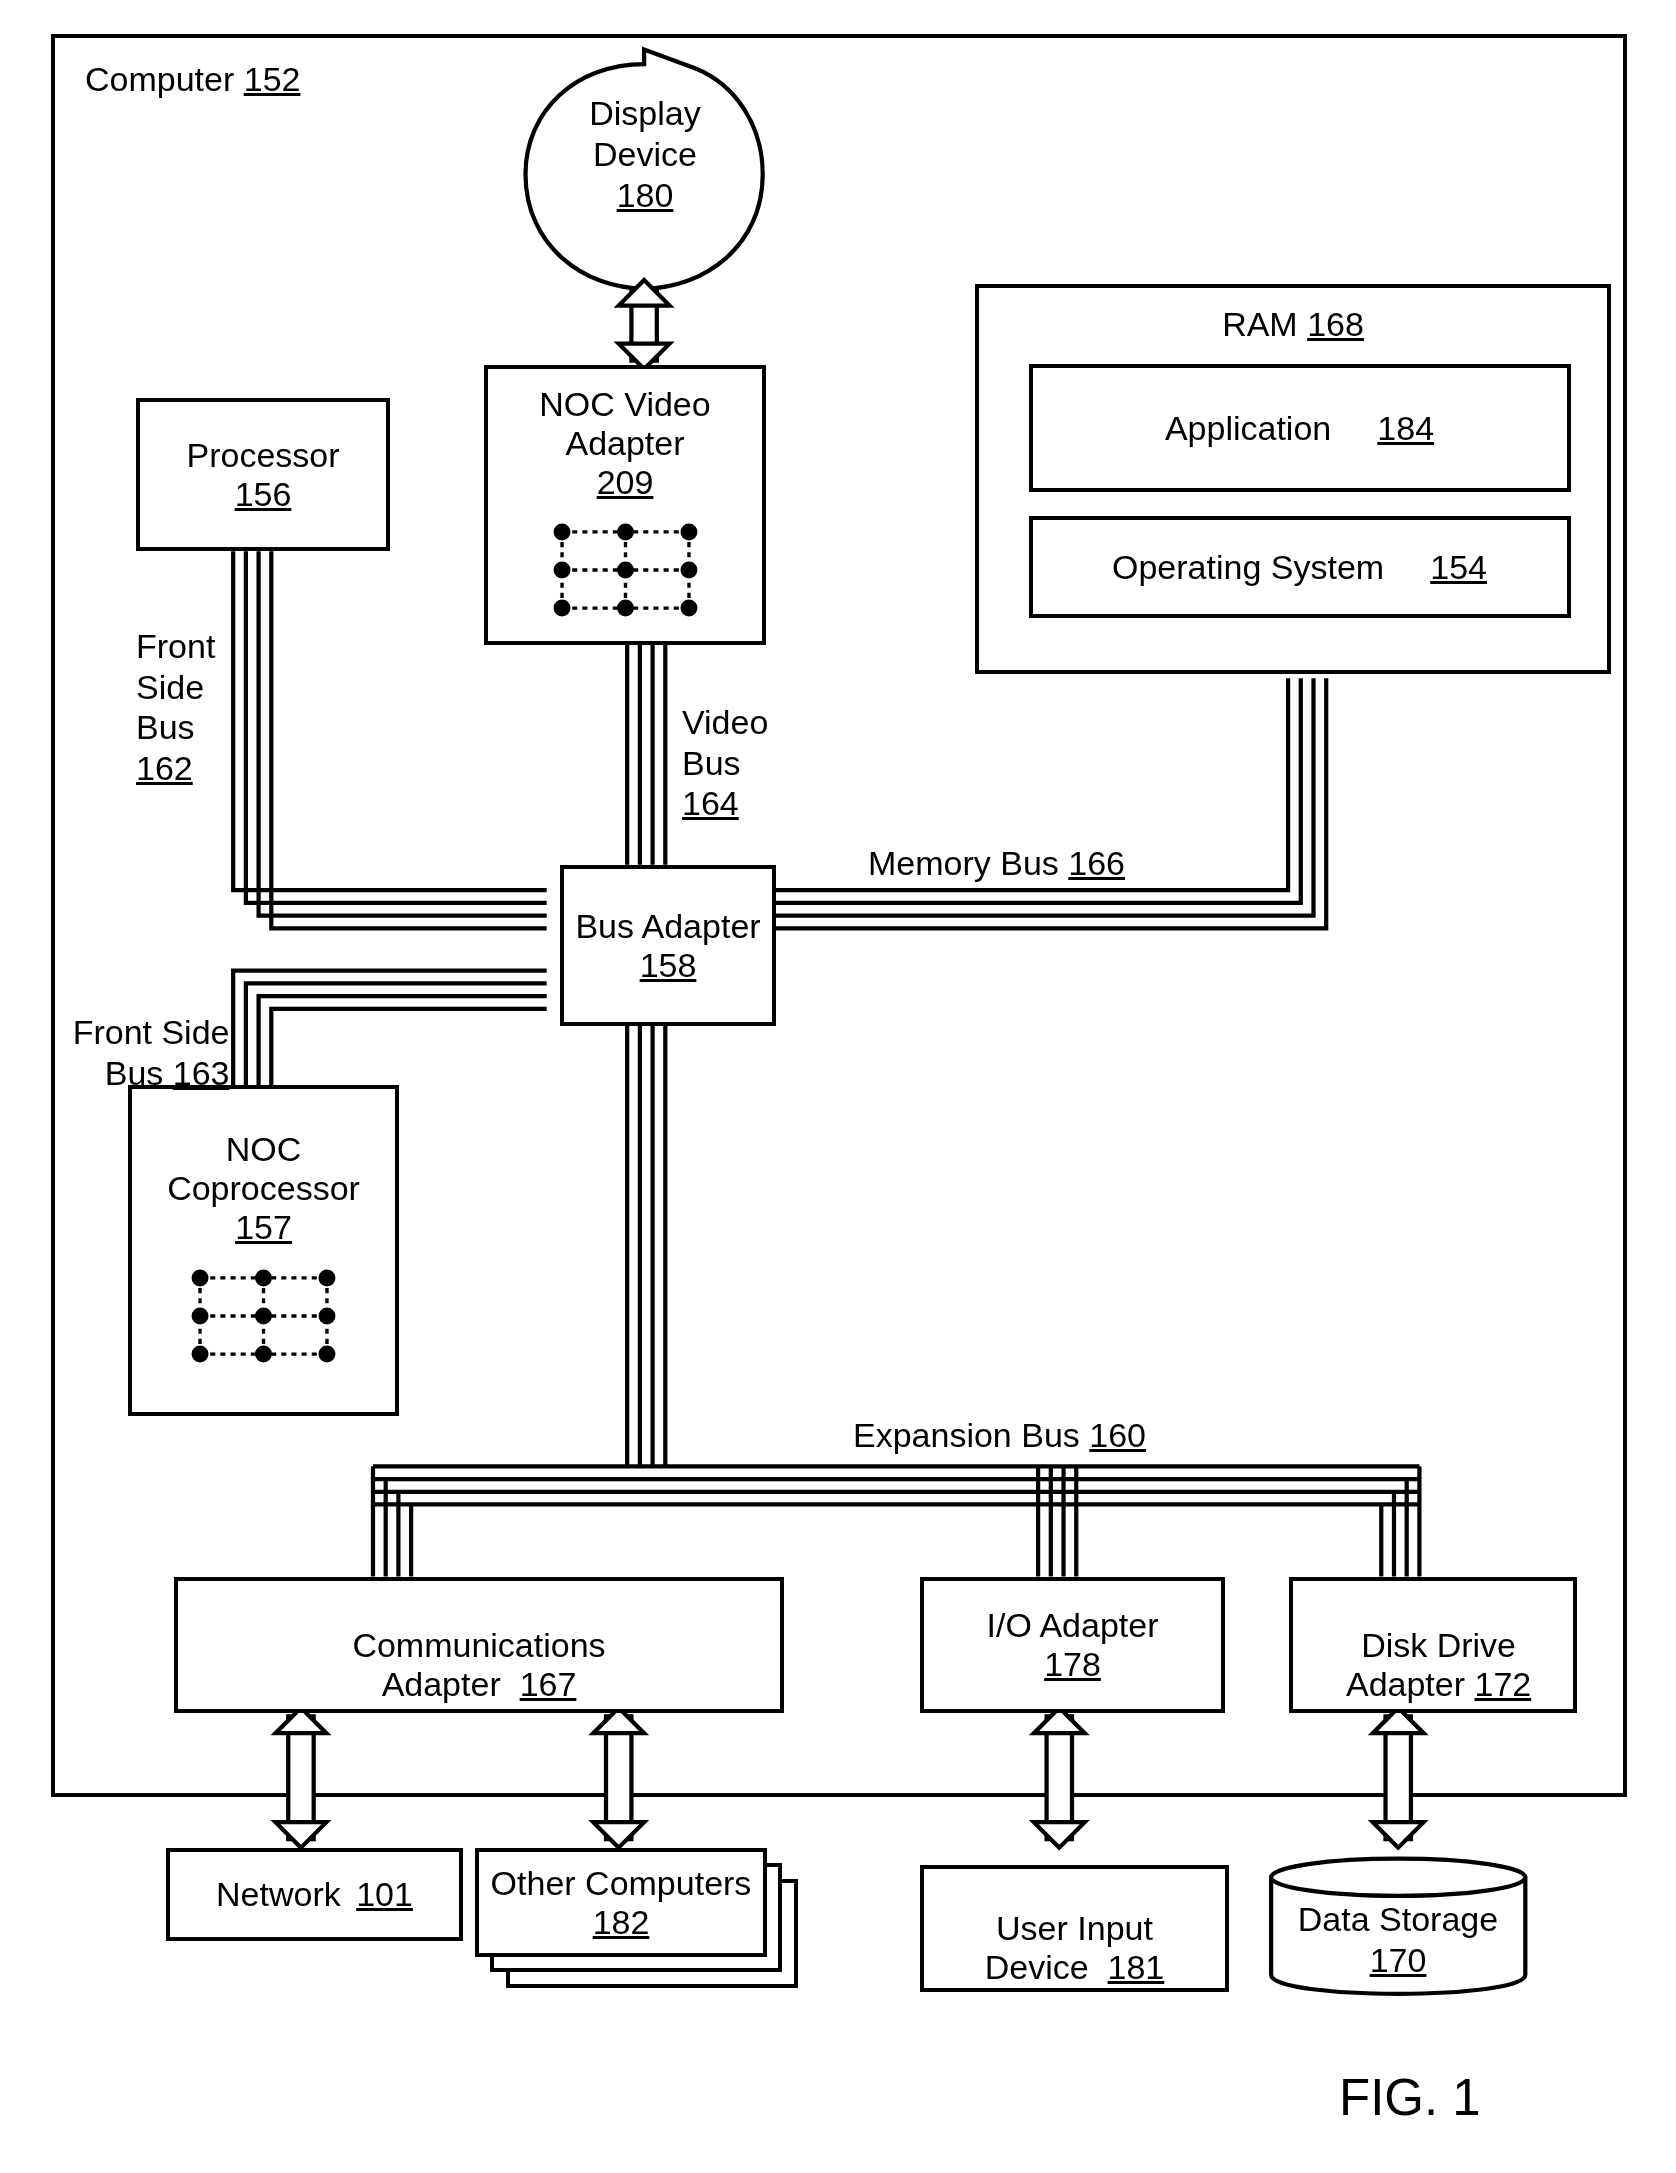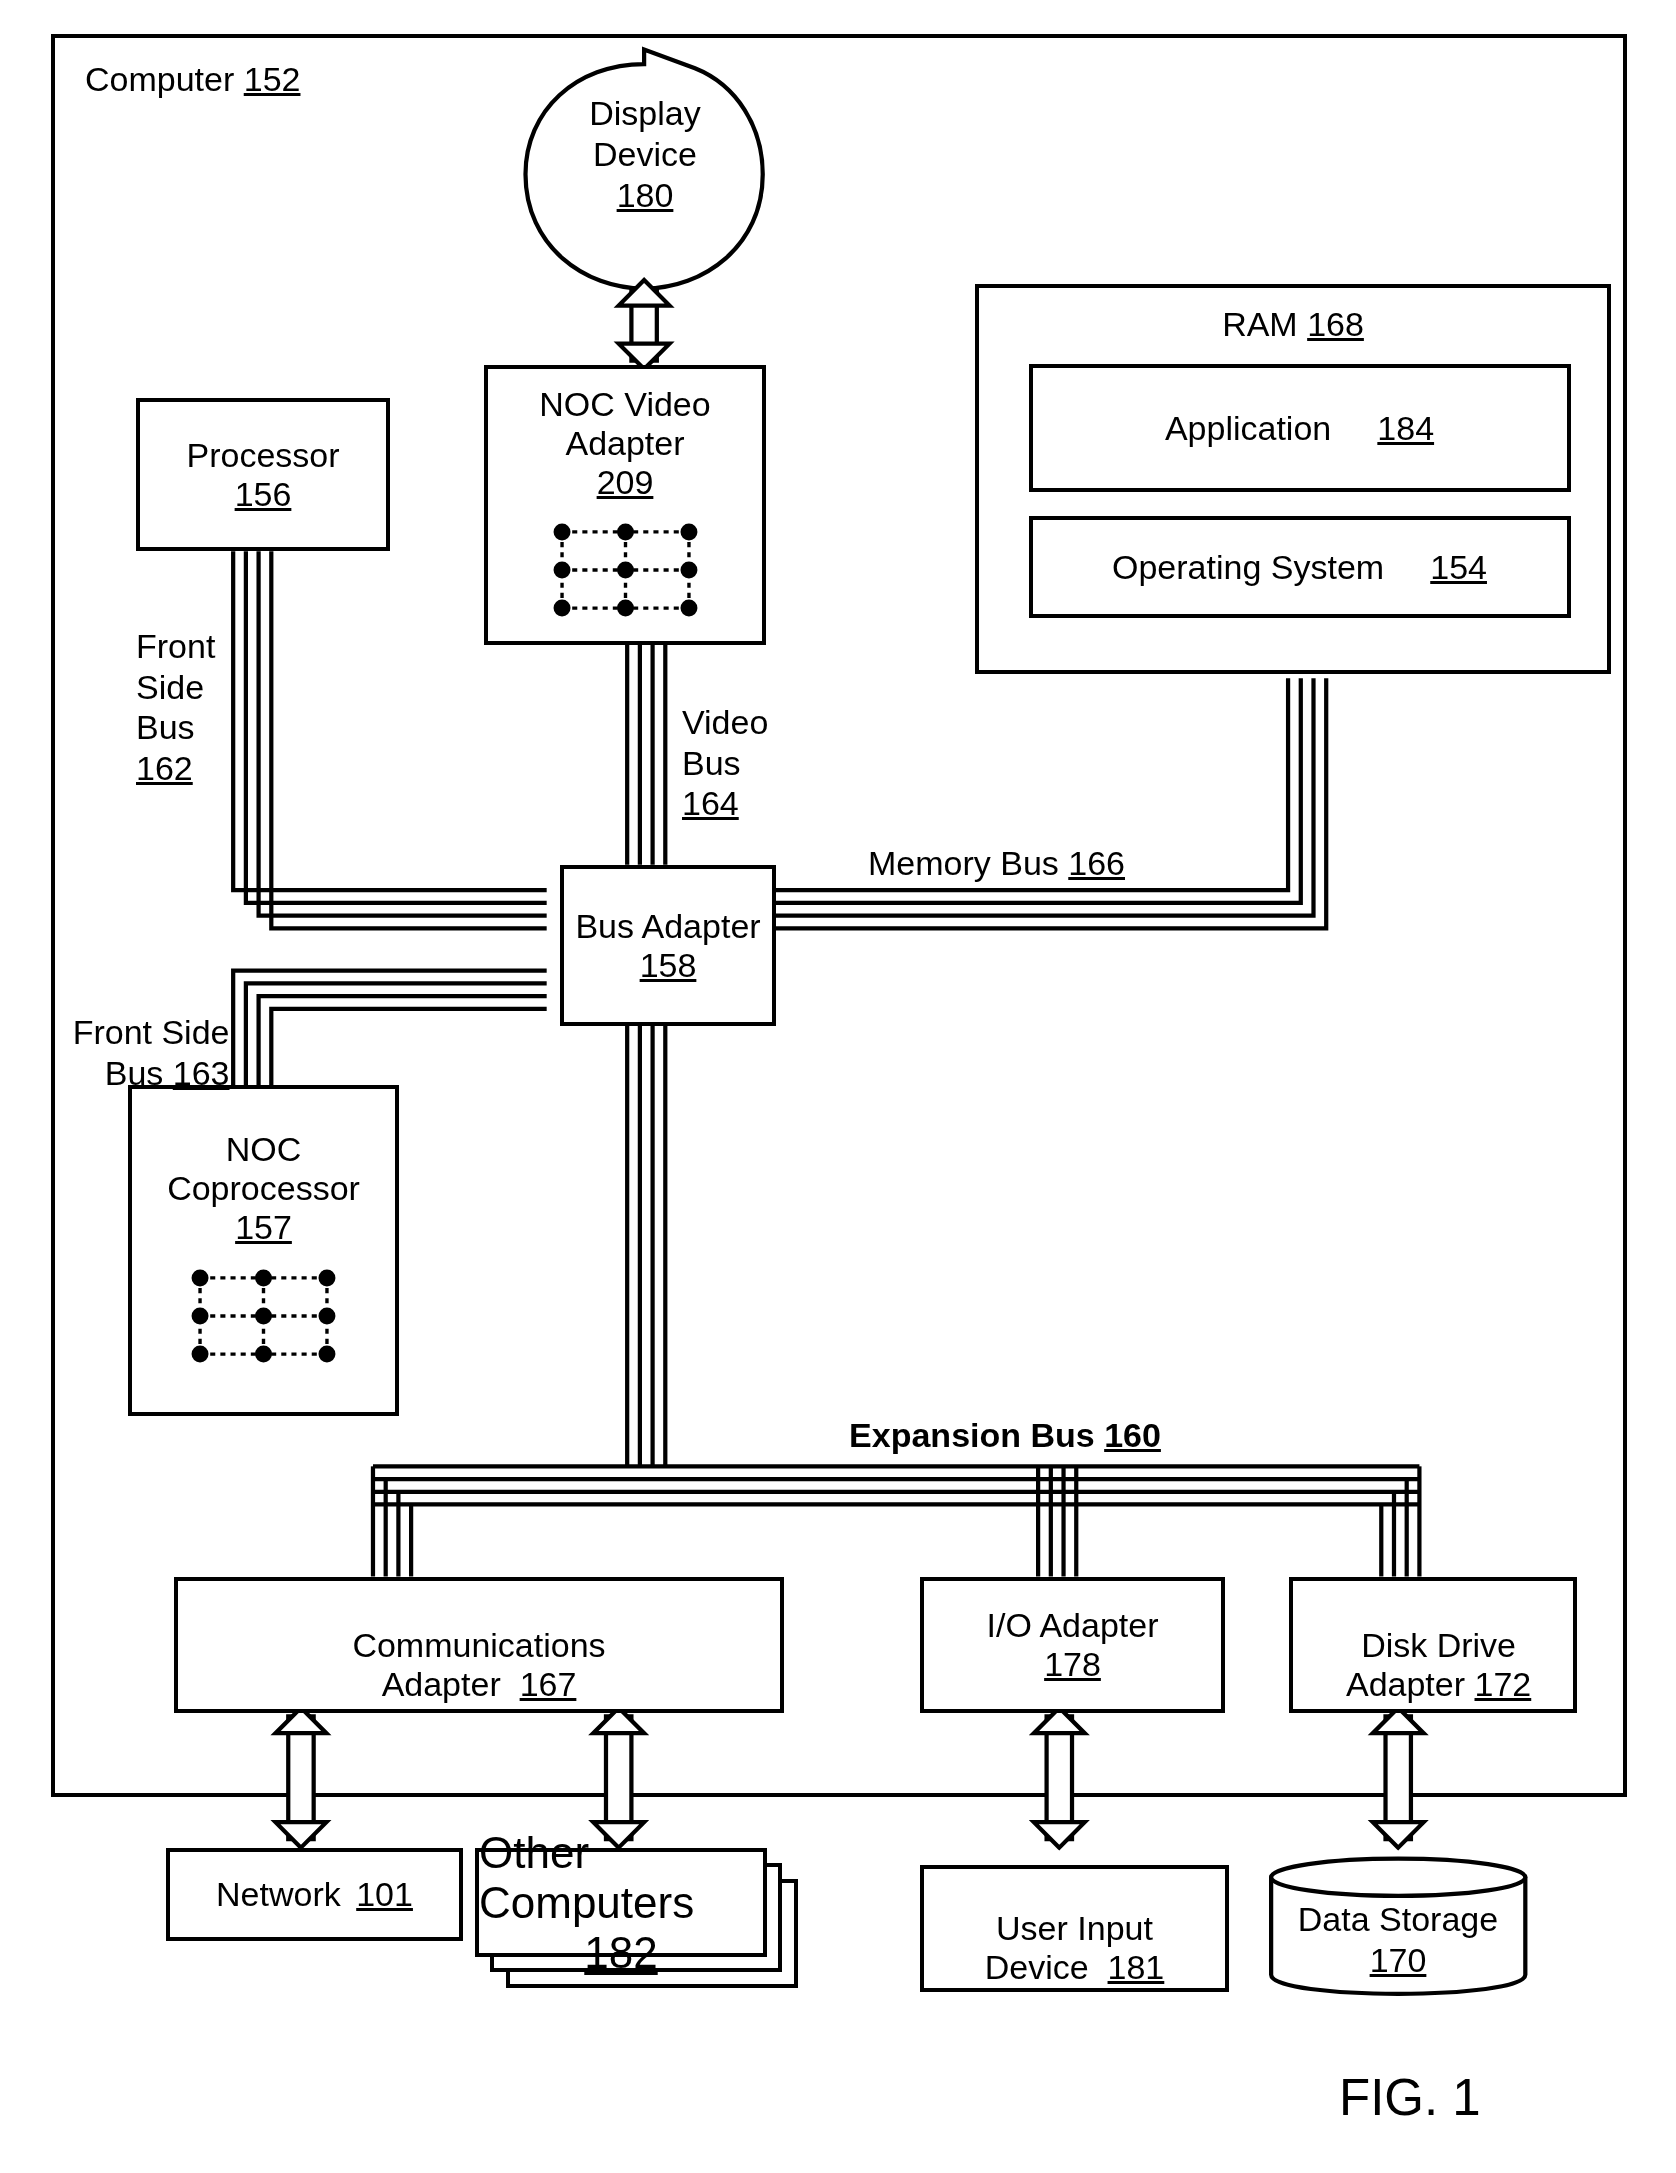--- a/index.html
+++ b/index.html
@@ -291,21 +291,21 @@
     </div>
   </div>
 
   <div class="box" style="left:102px; top:1814px; width:297px; height:93px; flex-direction:row; gap:3px;">
     <span>Network</span>&nbsp;<span class="ref">101</span>
   </div>
 
   <div class="stack" style="left:424px; top:1814px; width:322px; height:140px;">
     <div class="layer" style="left:30.5px; top:30.5px; width:292px; height:109px;"></div>
     <div class="layer" style="left:15.3px; top:15.3px; width:292px; height:109px;"></div>
-    <div class="layer" style="left:0; top:0; width:292px; height:109px; display:flex; flex-direction:column; align-items:center; justify-content:center; font-size:44px;">
+    <div class="layer" style="left:0; top:0; width:292px; height:109px; display:flex; flex-direction:column; align-items:center; justify-content:center; font-size:34px;">
       <div><span>Other Computers</span></div>
       <div class="ref"><span>182</span></div>
     </div>
   </div>
 
   <div class="box" style="left:856px; top:1831px; width:309px; height:127px;">
     <div style="white-space:pre-line;">
       <span>User Input
 Device</span>&nbsp;&nbsp;<span class="ref">181</span>
     </div>
@@ -325,21 +325,21 @@
     <span>Video
 Bus</span><br><span class="ref">164</span>
   </div>
   <div class="label" style="left:797px; top:809px; width:297px; text-align:center;">
     <span>Memory Bus</span>&nbsp;<span class="ref">166</span>
   </div>
   <div class="label" style="left:8.5px; top:937px; width:170px; text-align:right; white-space:pre-line;">
     <span>Front Side
 Bus</span>&nbsp;<span class="ref">163</span>
   </div>
-  <div class="label" style="left:776px; top:1381px; width:356px; text-align:center;font-weight:bold;">
+  <div class="label" style="left:739px; top:1381px; width:356px; text-align:right;">
     <span>Expansion Bus</span>&nbsp;<span class="ref">160</span>
   </div>
 
 </div>
 
 <div class="fig-label" style="left:1339px; top:2068px;">
   <span>FIG. 1</span>
 </div>
 
 

